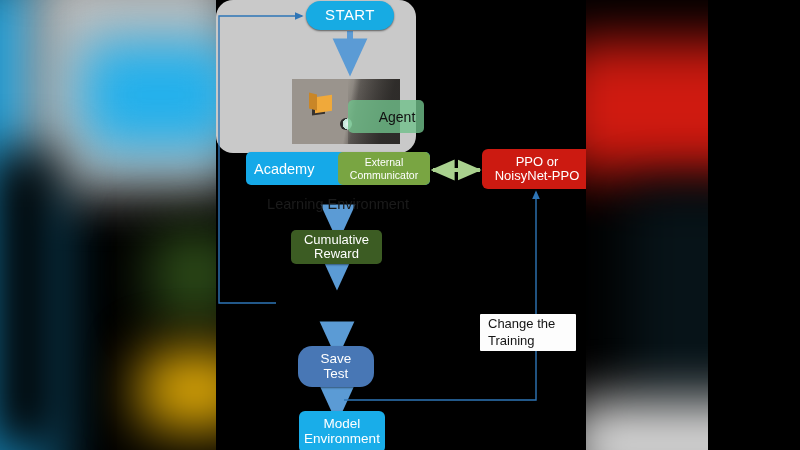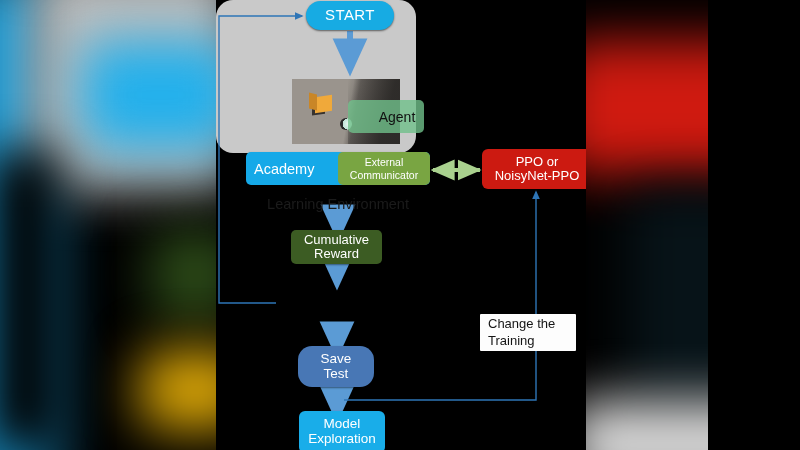--- a/index.html
+++ b/index.html
@@ -172,21 +172,21 @@
     <div class="node" id="n-save">
       <span>
         <span>Save</span><br>
         <span>Test</span>
       </span>
     </div>
 
     <div class="node" id="n-test">
       <span>
         <span>Model</span><br>
-        <span>Exploration</span>
+        <span>Environment</span>
       </span>
     </div>
 
     <div class="node" id="n-change">
       <span>
         <span>Change the</span><br>
         <span>Training</span>
       </span>
     </div>
 

